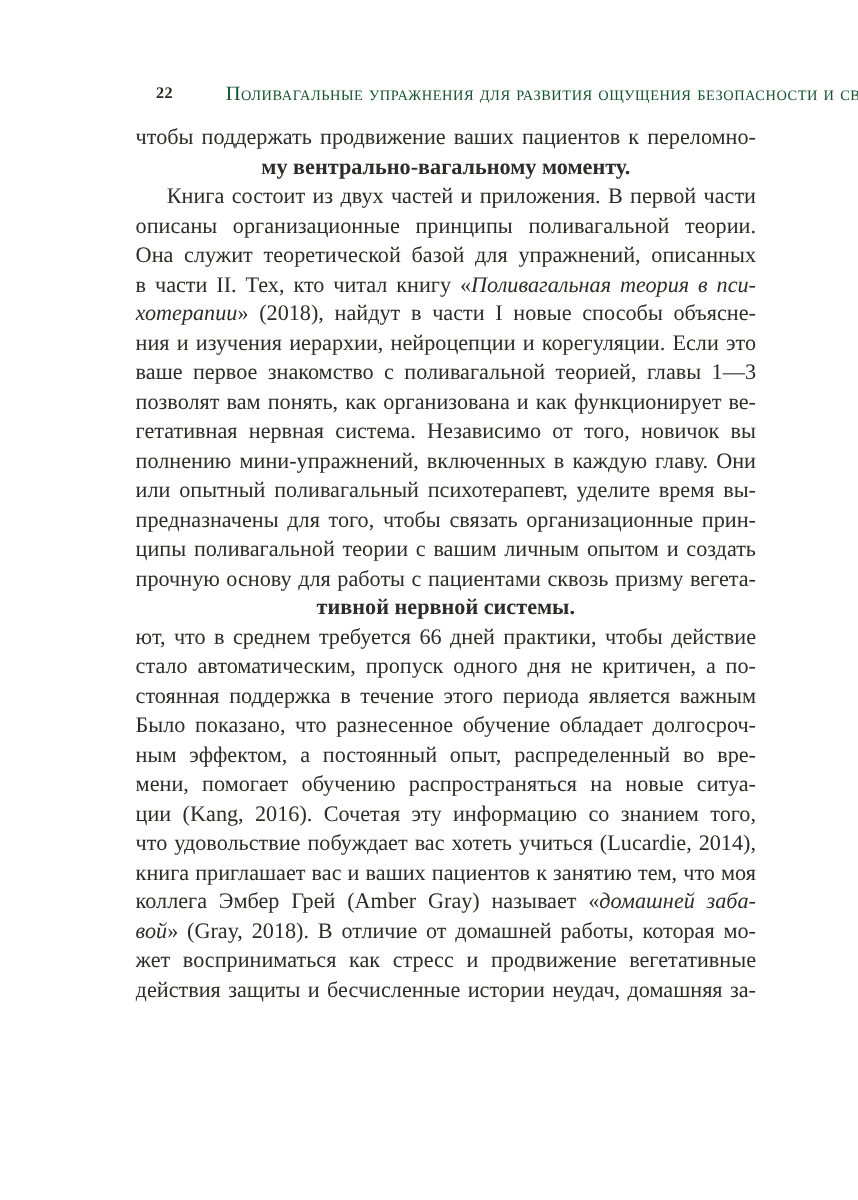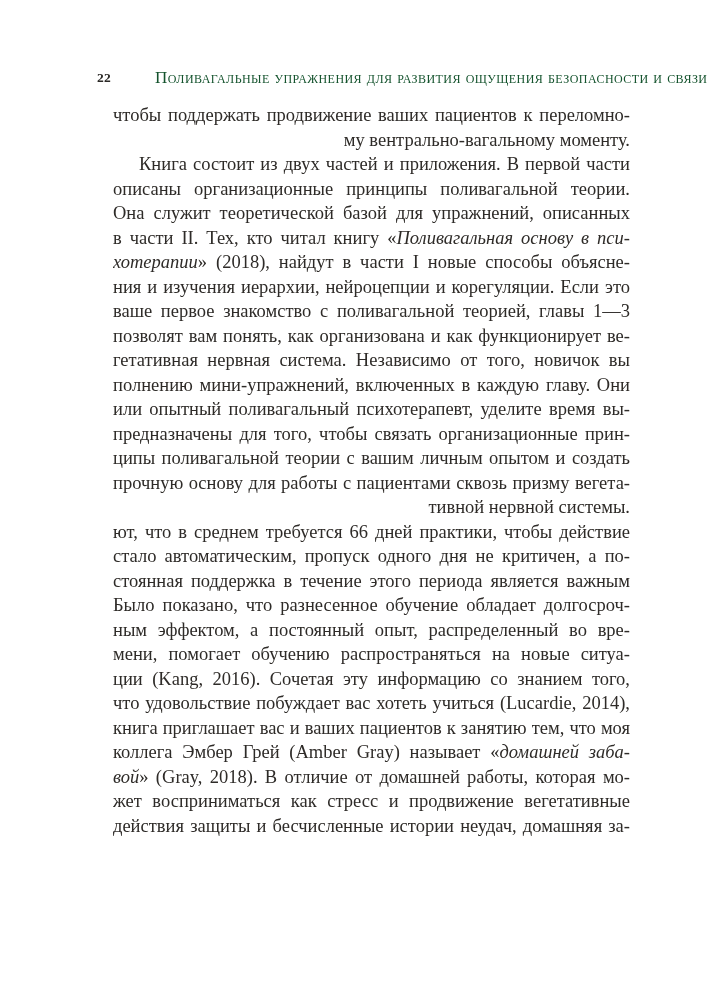--- a/index.html
+++ b/index.html
@@ -10,21 +10,21 @@
     color: #2e2b28;
     overflow: hidden;
   }
   .page {
     position: relative;
     width: 715px; height: 1000px;
     background: #ffffff;
   }
   .running-header {
     position: absolute;
-    top: 70px; left: 97px; right: 80px;
+    top: 70px; left: 130px; right: 80px;
     display: flex;
     align-items: flex-start;
     line-height: 16px;
     white-space: nowrap;
   }
   .page-number {
     font-size: 13.5px;
     font-weight: 700;
     color: #2b2926;
     letter-spacing: 0.3px;
@@ -49,21 +49,21 @@
     overflow: hidden;
     text-align: justify;
     color: #2e2b28;
   }
   .line::after {
     content: "";
     display: inline-block;
     width: 100%;
     height: 0;
   }
-  .line.no-just { text-align: right; }
+  .line.no-just { text-align: center; font-weight: bold; }
   .line.no-just::after { content: none; }
   .line.indent { text-indent: 26px; }
   .it { font-style: italic; }
 </style>
 </head>
 <body>
 
 <div class="page">
   <div class="running-header">
     <span class="page-number">22</span>
@@ -72,21 +72,21 @@
 
   <div class="page-body">
       <div class="paragraph">
         <div class="line"><span>чтобы поддержать продвижение ваших пациентов к переломно-</span></div>
         <div class="line no-just"><span>му вентрально-вагальному моменту.</span></div>
       </div>
       <div class="paragraph">
         <div class="line indent"><span>Книга состоит из двух частей и приложения. В первой части</span></div>
         <div class="line"><span>описаны организационные принципы поливагальной теории.</span></div>
         <div class="line"><span>Она служит теоретической базой для упражнений, описанных</span></div>
-        <div class="line"><span>в части II. Тех, кто читал книгу «</span><span class="it">Поливагальная основу в пси-</span></div>
+        <div class="line"><span>в части II. Тех, кто читал книгу «</span><span class="it">Поливагальная теория в пси-</span></div>
         <div class="line"><span class="it">хотерапии</span><span>» (2018), найдут в части I новые способы объясне-</span></div>
         <div class="line"><span>ния и изучения иерархии, нейроцепции и корегуляции. Если это</span></div>
         <div class="line"><span>ваше первое знакомство с поливагальной теорией, главы 1—3</span></div>
         <div class="line"><span>позволят вам понять, как организована и как функционирует ве-</span></div>
         <div class="line"><span>гетативная нервная система. Независимо от того, новичок вы</span></div>
         <div class="line"><span>полнению мини-упражнений, включенных в каждую главу. Они</span></div>
         <div class="line"><span>или опытный поливагальный психотерапевт, уделите время вы-</span></div>
         <div class="line"><span>предназначены для того, чтобы связать организационные прин-</span></div>
         <div class="line"><span>ципы поливагальной теории с вашим личным опытом и создать</span></div>
         <div class="line"><span>прочную основу для работы с пациентами сквозь призму вегета-</span></div>

